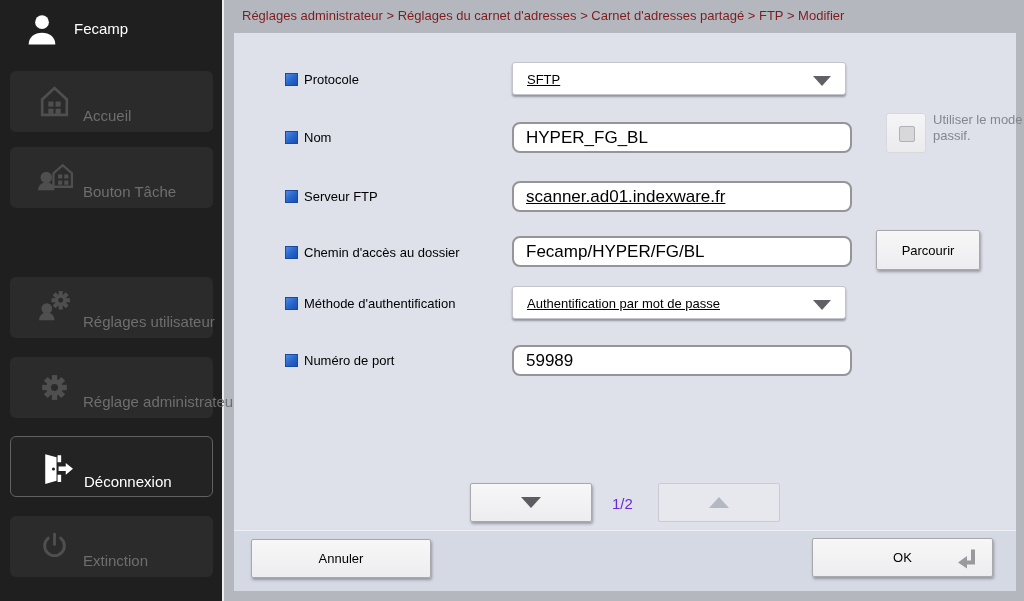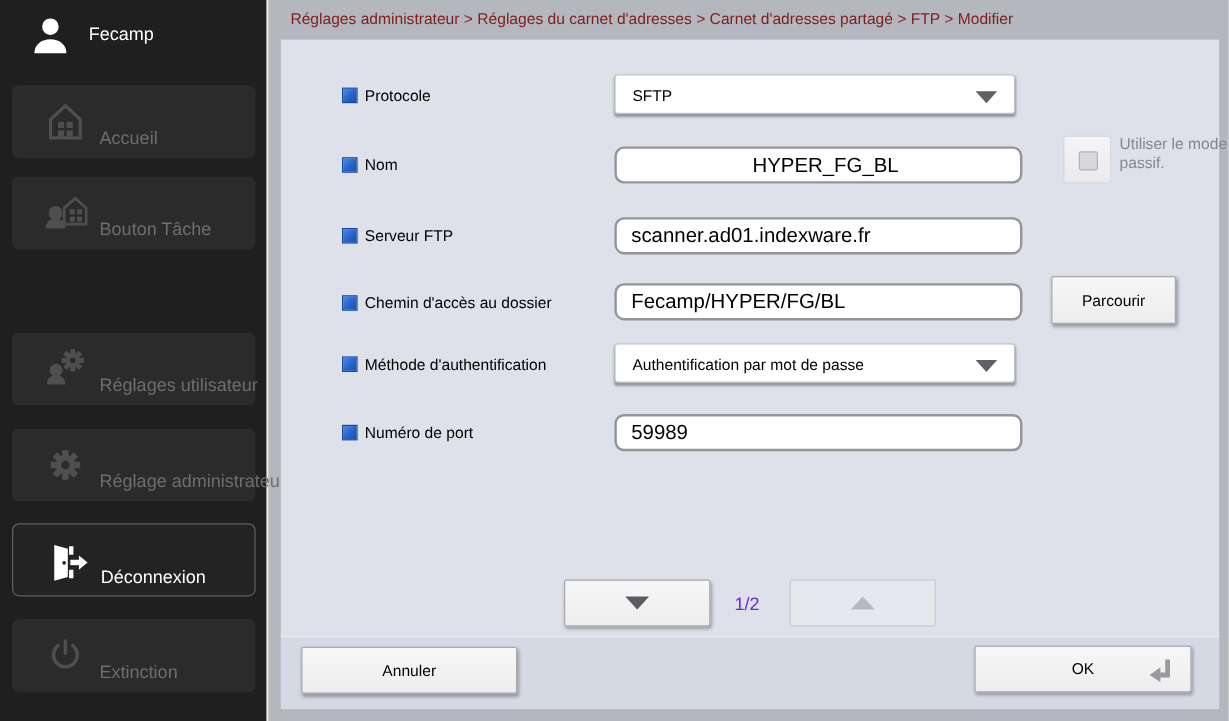--- a/index.html
+++ b/index.html
@@ -36,21 +36,21 @@
             background:linear-gradient(135deg,#4d8ae8 0%,#2763c8 55%,#1b4fae 100%);
             border:1px solid #184a9e; }
   .flabel { position:absolute; left:19px; top:1px; font-size:13px; color:#000;
             white-space:nowrap; }
 
   
   .dropdown { position:absolute; width:334px; height:33px; background:#ffffff;
               border:1px solid #c3c4c9; border-radius:3px;
               box-shadow:0 2px 2px rgba(60,60,70,.45); }
   .dropdown .ddval { position:absolute; left:14px; top:9px; font-size:13px; color:#000;
-                     white-space:nowrap; }
+                     white-space:nowrap;text-decoration:underline; }
   .dd-arrow { position:absolute; right:14px; top:13px; width:0; height:0;
               border-left:9px solid transparent; border-right:9px solid transparent;
               border-top:10px solid #606066; }
   .tinput { position:absolute; width:340px; height:31px; background:#ffffff;
             border:2px solid #94949a; border-radius:8px; font-size:17px; color:#000;
             padding:0 0 0 12px; font-family:"Liberation Sans", sans-serif; outline:none; }
 
   
   .btn { position:absolute; background:linear-gradient(#f7f7f8,#ededef);
          border:1px solid #a9a9ad; border-radius:2px;
@@ -217,23 +217,23 @@
       <div class="frow" style="left:51px; top:319px; width:240px">
         <span class="bullet"></span>
         <span class="flabel">Numéro de port</span>
       </div>
 
       <div class="dropdown" style="left:278px; top:29px">
         <span class="ddval">SFTP</span>
         <span class="dd-arrow"></span>
       </div>
 
-      <input class="tinput" style="left: 278px; top: 89px; text-align: center;" value="HYPER_FG_BL">
-
-      <input class="tinput" style="left: 278px; top: 148px;" value="scanner.ad01.indexware.fr">
+      <input class="tinput" style="left: 278px; top: 89px;" value="HYPER_FG_BL">
+
+      <input class="tinput" style="left: 278px; top: 148px; text-decoration: underline;" value="scanner.ad01.indexware.fr">
 
       <input class="tinput" style="left: 278px; top: 203px;" value="Fecamp/HYPER/FG/BL">
 
       <div class="dropdown" style="left:278px; top:253px">
         <span class="ddval">Authentification par mot de passe</span>
         <span class="dd-arrow"></span>
       </div>
 
       <input class="tinput" style="left: 278px; top: 312px;" value="59989">
 

